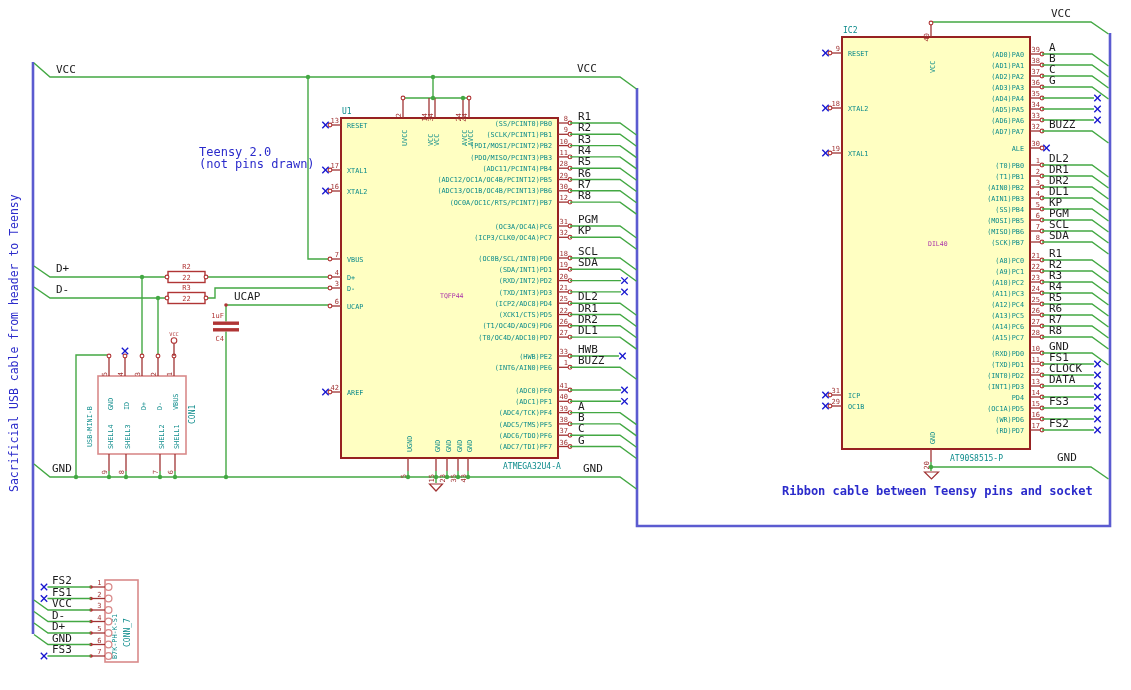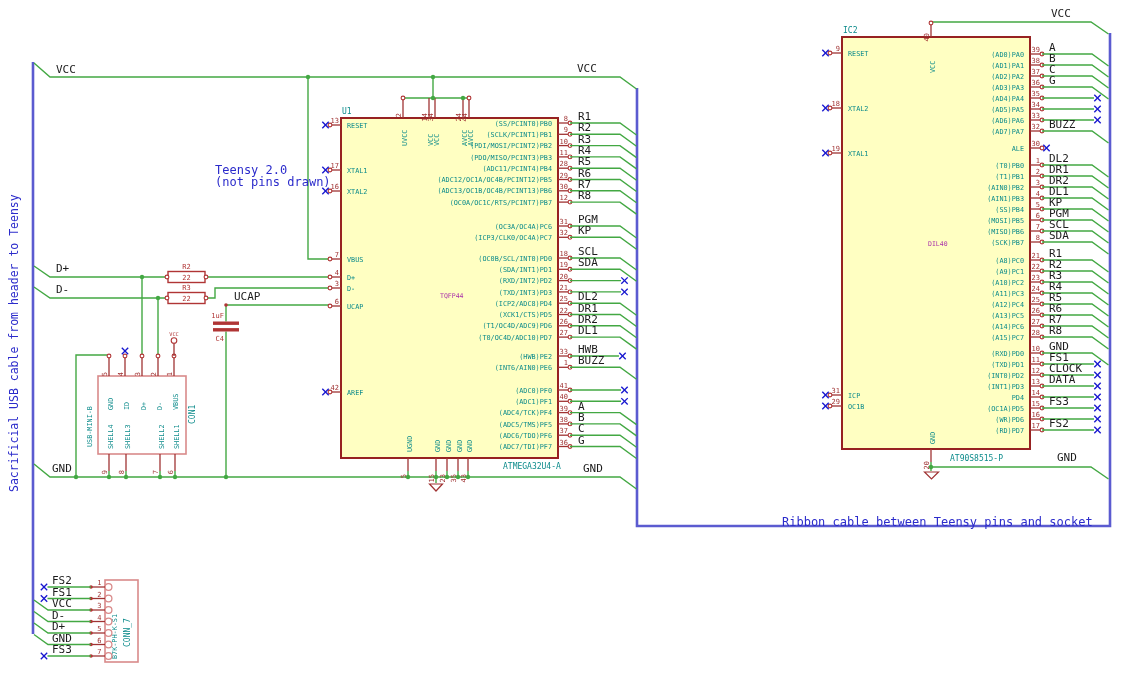--- a/index.html
+++ b/index.html
@@ -686,19 +686,19 @@
       <circle cx="126" cy="477" r="2.2" class="jdot"></circle>
       <circle cx="160" cy="477" r="2.2" class="jdot"></circle>
       <circle cx="175" cy="477" r="2.2" class="jdot"></circle>
       <circle cx="226" cy="477" r="2.2" class="jdot"></circle>
       <circle cx="408" cy="477" r="2.2" class="jdot"></circle>
       <circle cx="436" cy="477" r="2.2" class="jdot"></circle>
       <circle cx="447" cy="477" r="2.2" class="jdot"></circle>
       <circle cx="458" cy="477" r="2.2" class="jdot"></circle>
       <circle cx="468" cy="477" r="2.2" class="jdot"></circle>
     </svg>
-  <div class="note" style="left:215px;top:146px;margin-top:18px;">
+  <div class="note" style="left:199px;top:146px;">
     <div>Teensy 2.0</div>
     <div>(not pins drawn)</div>
   </div>
-  <div class="note" style="left:782px;top:516px;">Ribbon cable between Teensy pins and socket</div>
+  <div class="note" style="left:782px;top:485px;font-weight:bold;">Ribbon cable between Teensy pins and socket</div>
   <div class="note vert" style="left:8px;top:492px;">Sacrificial USB cable from header to Teensy</div>
 </div>
 
 </body></html>

